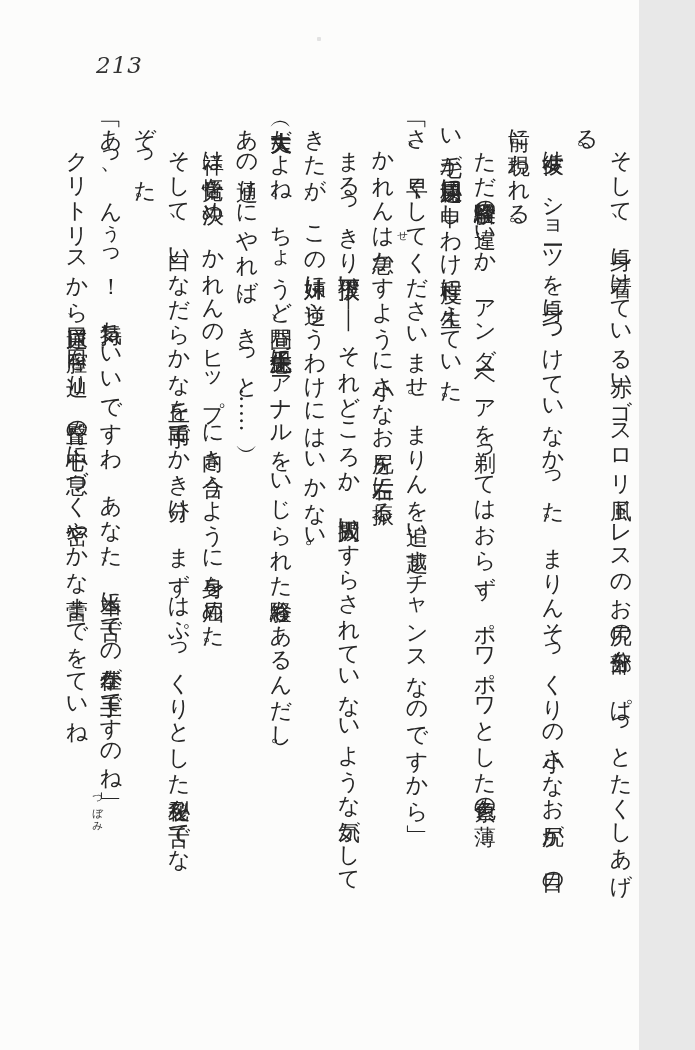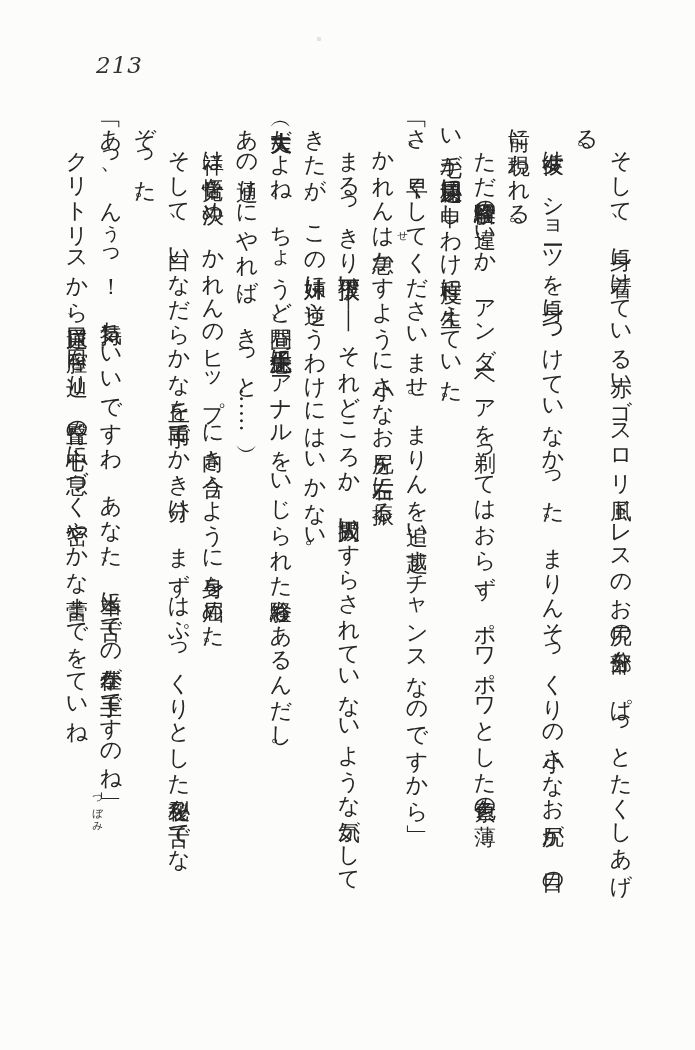--- a/index.html
+++ b/index.html
@@ -1,18 +1,18 @@
 <!DOCTYPE html>
 <html><head>
 <meta charset="utf-8">
 <style>
   html,body{margin:0;padding:0;background:#e8e8e8;}
   .page{
     position:relative;
-    width:695px;height:1050px;
+    width:639px;height:1050px;
     background:#fcfcfb;
     font-family:"DejaVu Serif","Liberation Serif",serif;
     color:#262626;
     overflow:hidden;
   }
   .page-number{
     position:absolute;
     left:96px;top:52px;
     font-style:italic;
     font-size:23px;

